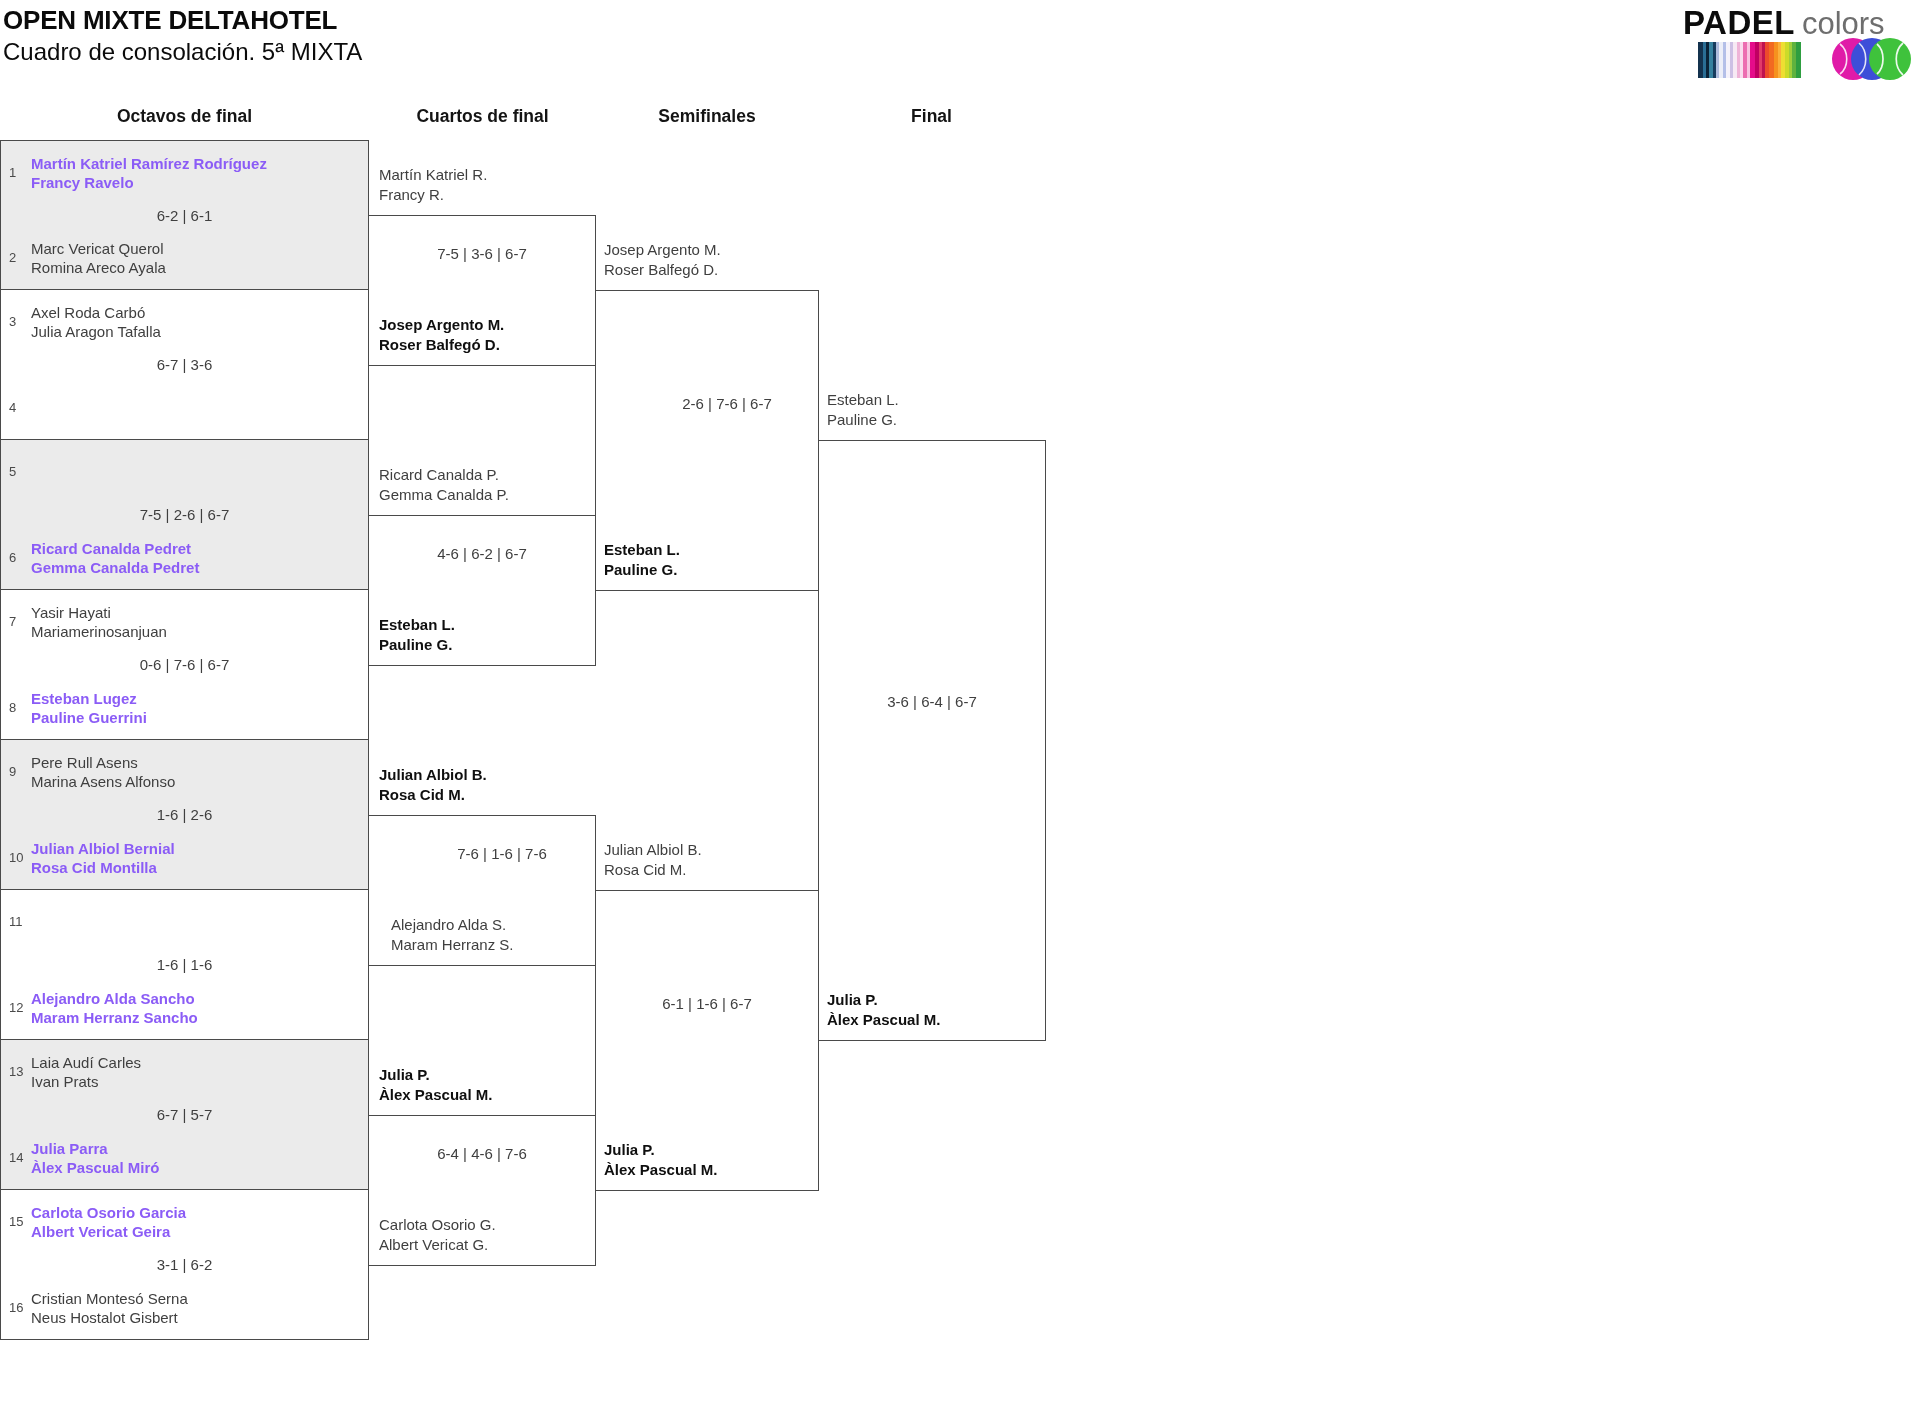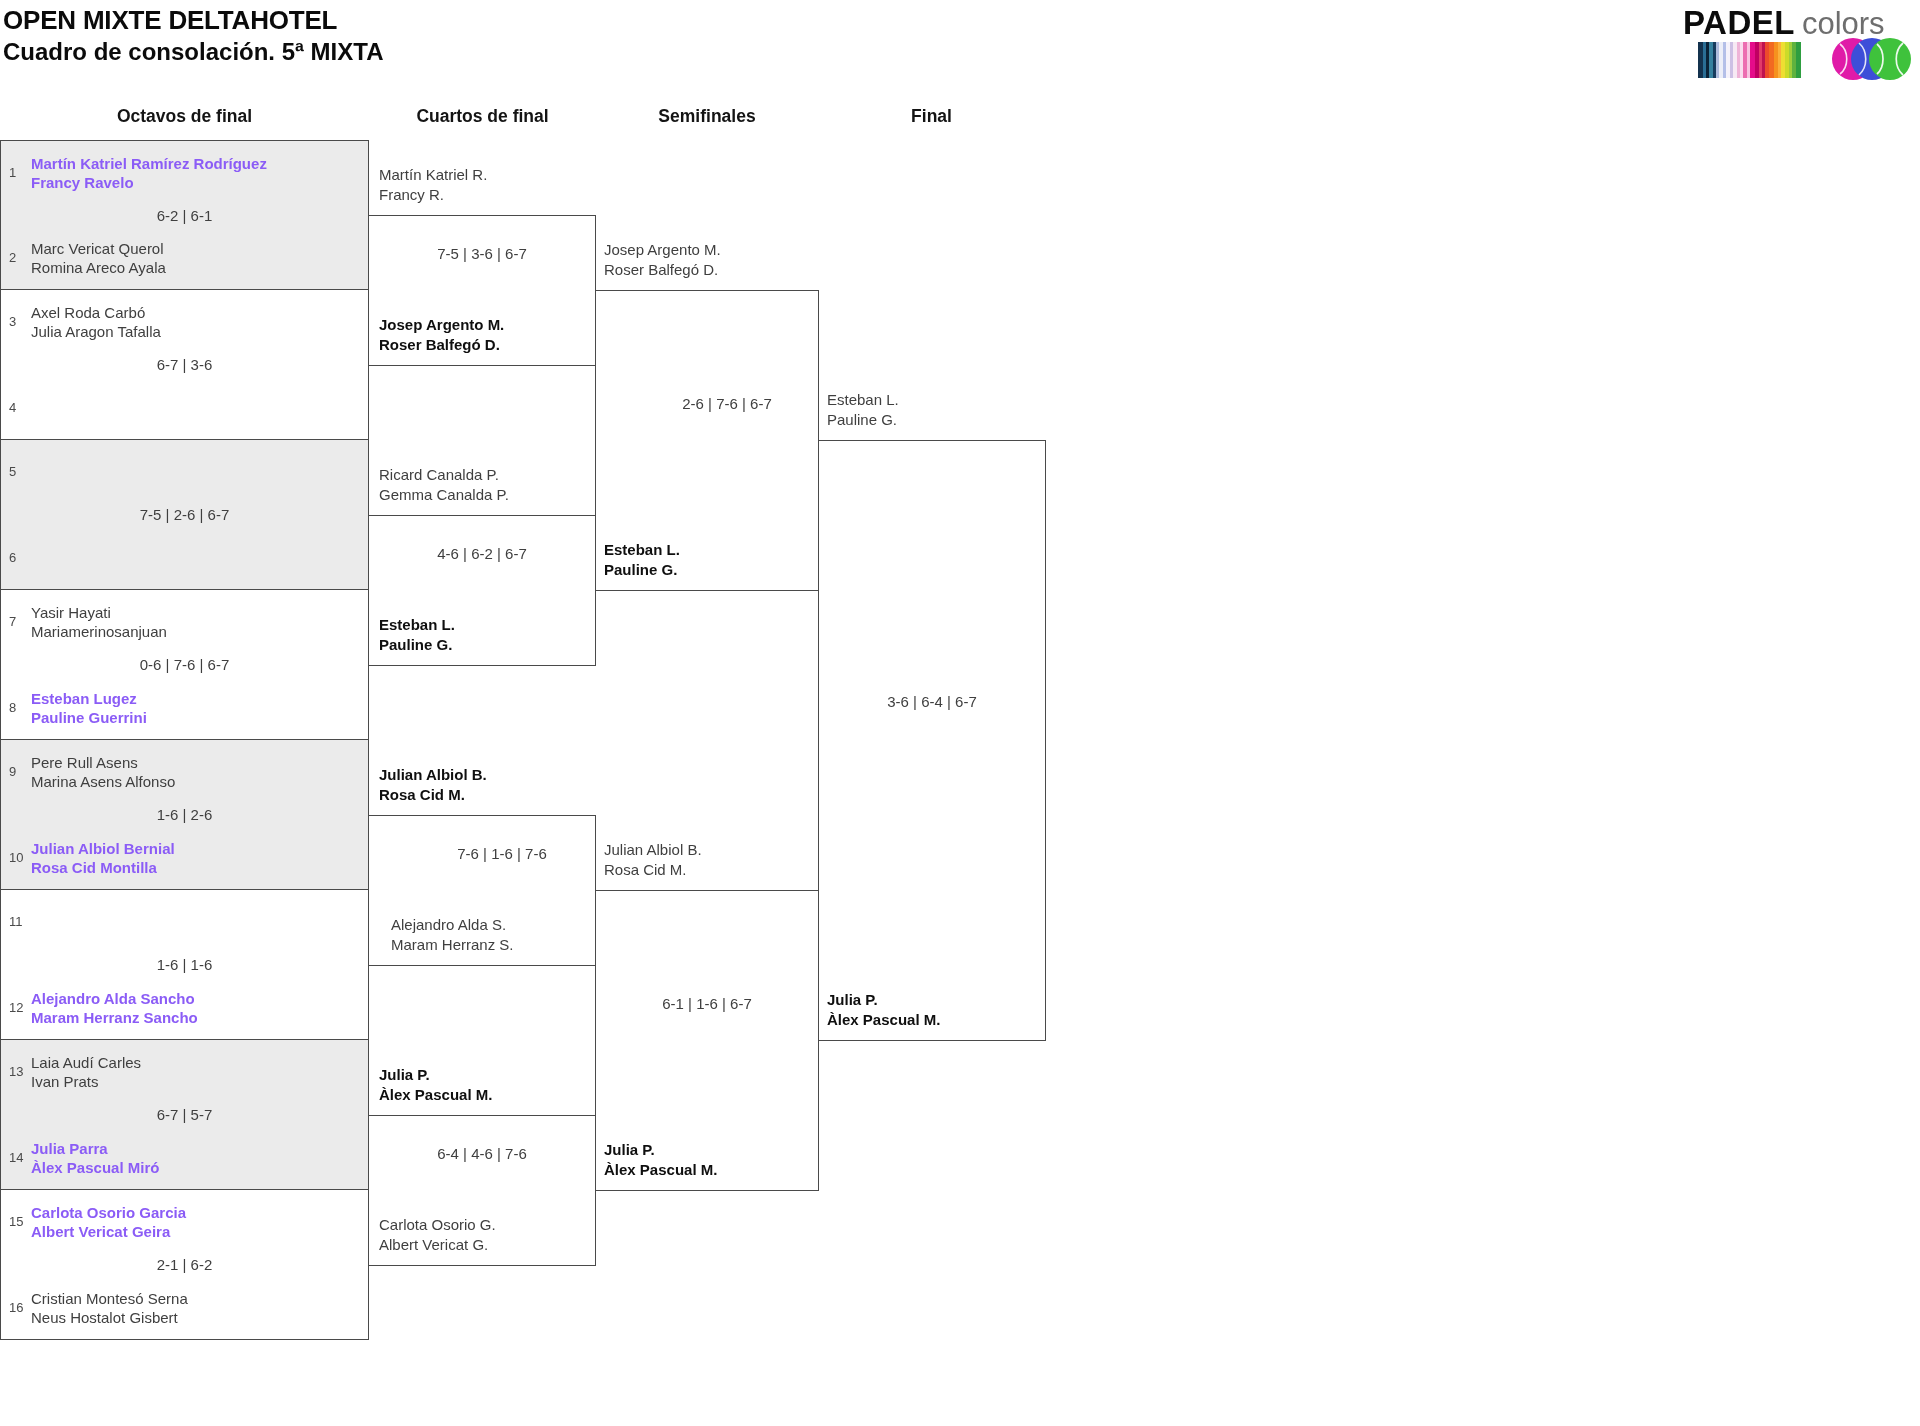--- a/index.html
+++ b/index.html
@@ -2,21 +2,21 @@
 <html><head>
 <meta charset="utf-8">
 <style>
   html,body{margin:0;padding:0}
   body{
     width:1920px;height:1426px;background:#ffffff;position:relative;
     font-family:"Liberation Sans",sans-serif;color:#222;
     -webkit-font-smoothing:antialiased;
   }
   .title{position:absolute;left:3px;top:5px;font-size:26px;font-weight:600;color:#0b0b0b;letter-spacing:-0.2px}
-  .subtitle{position:absolute;left:3px;top:38px;font-size:24px;font-weight:700;color:#0b0b0b}
+  .subtitle{position:absolute;left:3px;top:38px;font-size:24px;font-weight:400;color:#0b0b0b}
   .colhead{position:absolute;top:106px;text-align:center;font-size:17.5px;font-weight:600;color:#141414}
   .box{position:absolute;box-sizing:border-box;border:1px solid #4a4a4a}
   .r16{left:0;width:369px;height:150px;border-top:none;background:#fff}
   .r16.first{border-top:1px solid #4a4a4a}
   .r16.shaded{background:#ebebeb}
   .rbox{background:transparent}
   .seed{position:absolute;left:8px;width:24px;font-size:13px;color:#4a4a4a}
   .seed.s1{top:24px}
   .seed.s2{bottom:24px}
   .team{position:absolute;left:30px;right:4px;font-size:15px;line-height:19px;color:#3f3f3f}
@@ -108,20 +108,24 @@
         <div>Julia Aragon Tafalla</div>
       </div>
     <div class="score">6-7 | 3-6</div>
     <span class="seed s2">4</span>
   </div>
 
   <div class="box r16 shaded" style="top:440px">
     <span class="seed s1">5</span>
     <div class="score">7-5 | 2-6 | 6-7</div>
     <span class="seed s2">6</span>
+    <div class="team t2 w">
+        <div>Ricard Canalda Pedret</div>
+        <div>Gemma Canalda Pedret</div>
+      </div>
   </div>
 
   <div class="box r16" style="top:590px">
     <span class="seed s1">7</span>
     <div class="team t1">
         <div>Yasir Hayati</div>
         <div>Mariamerinosanjuan</div>
       </div>
     <div class="score">0-6 | 7-6 | 6-7</div>
     <span class="seed s2">8</span>
@@ -168,21 +172,21 @@
         <div>Àlex Pascual Miró</div>
       </div>
   </div>
 
   <div class="box r16" style="top:1190px">
     <span class="seed s1">15</span>
     <div class="team t1 w">
         <div>Carlota Osorio Garcia</div>
         <div>Albert Vericat Geira</div>
       </div>
-    <div class="score">2-1 | 6-2</div>
+    <div class="score">3-1 | 6-2</div>
     <span class="seed s2">16</span>
     <div class="team t2">
         <div>Cristian Montesó Serna</div>
         <div>Neus Hostalot Gisbert</div>
       </div>
   </div>
 
   <div class="box rbox" style="left:368px;top:215px;width:228px;height:151px"></div>
   <div class="box rbox" style="left:368px;top:515px;width:228px;height:151px"></div>
   <div class="box rbox" style="left:368px;top:815px;width:228px;height:151px"></div>

